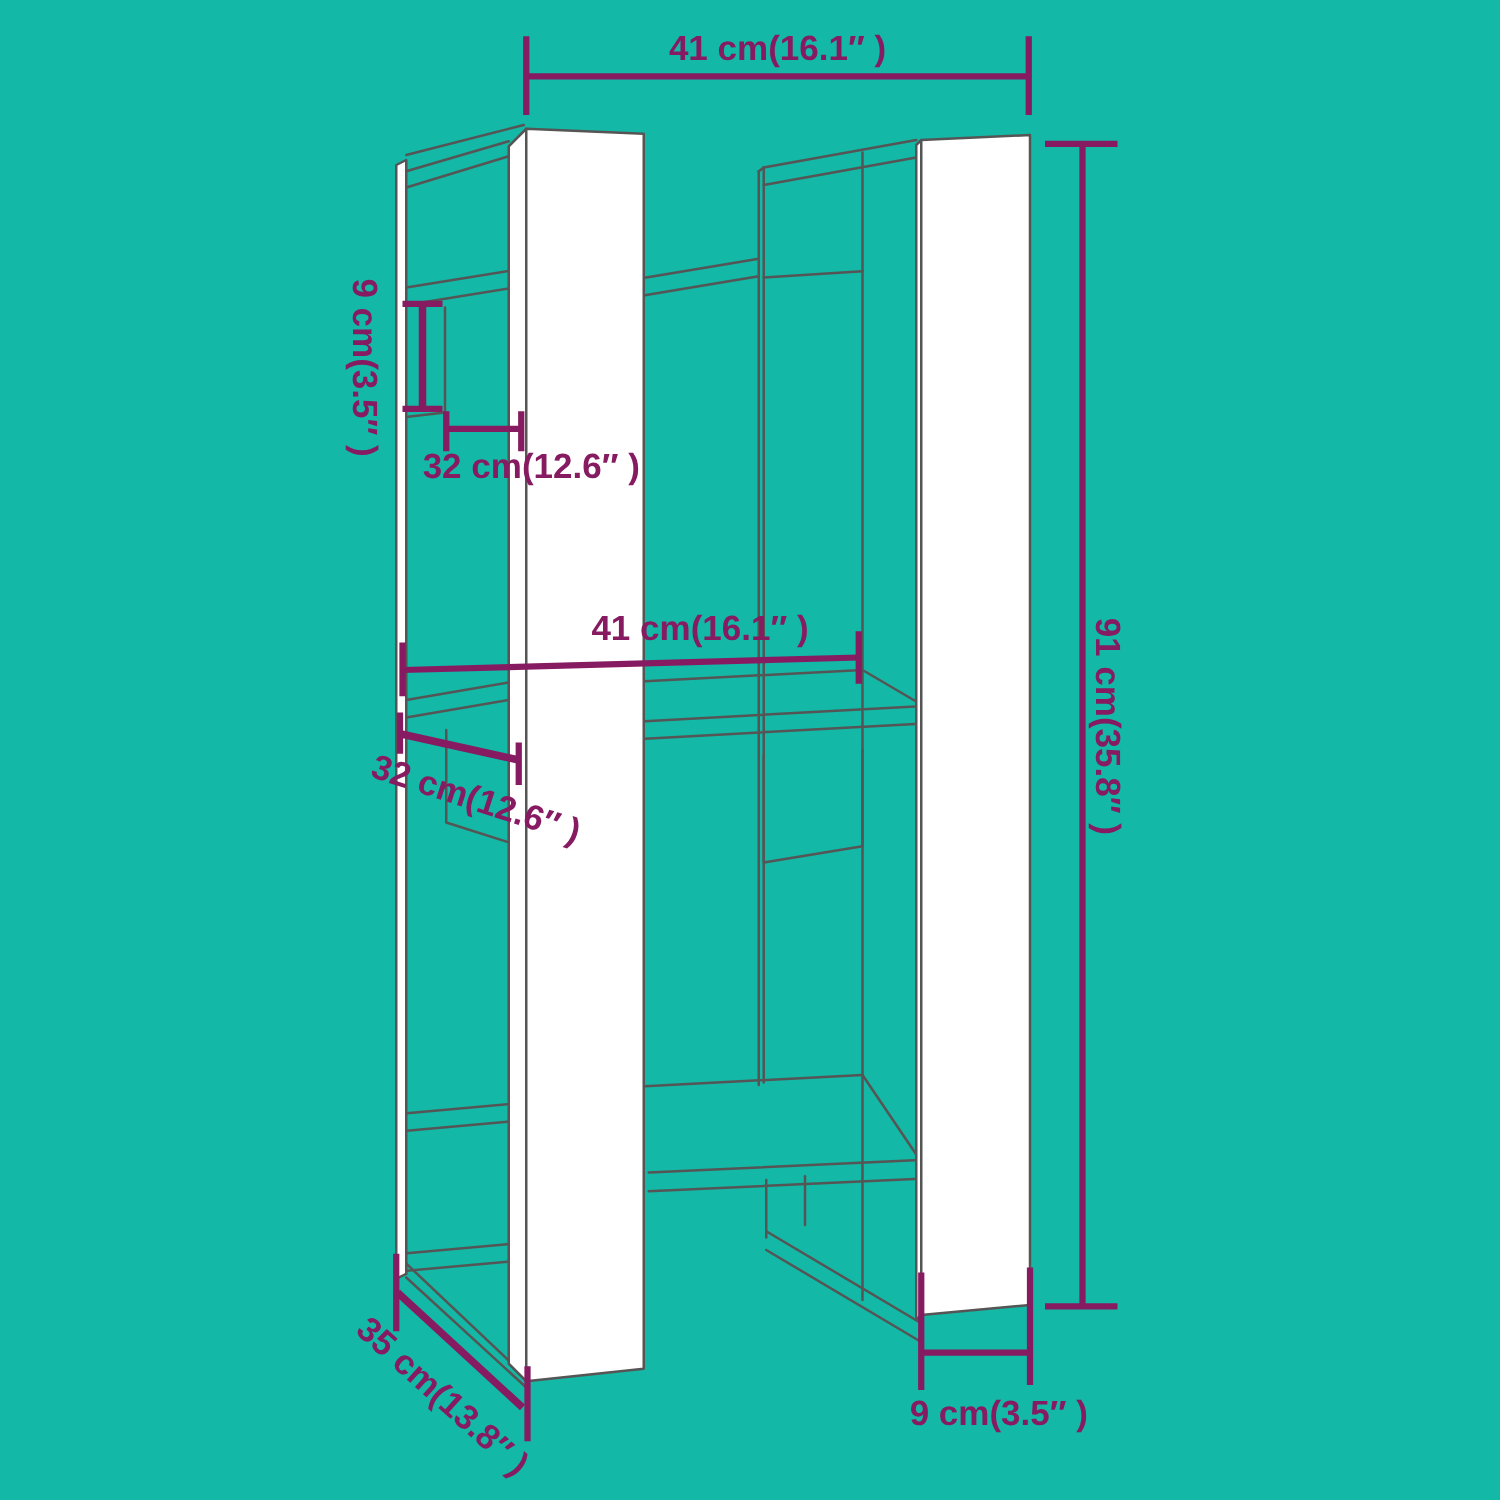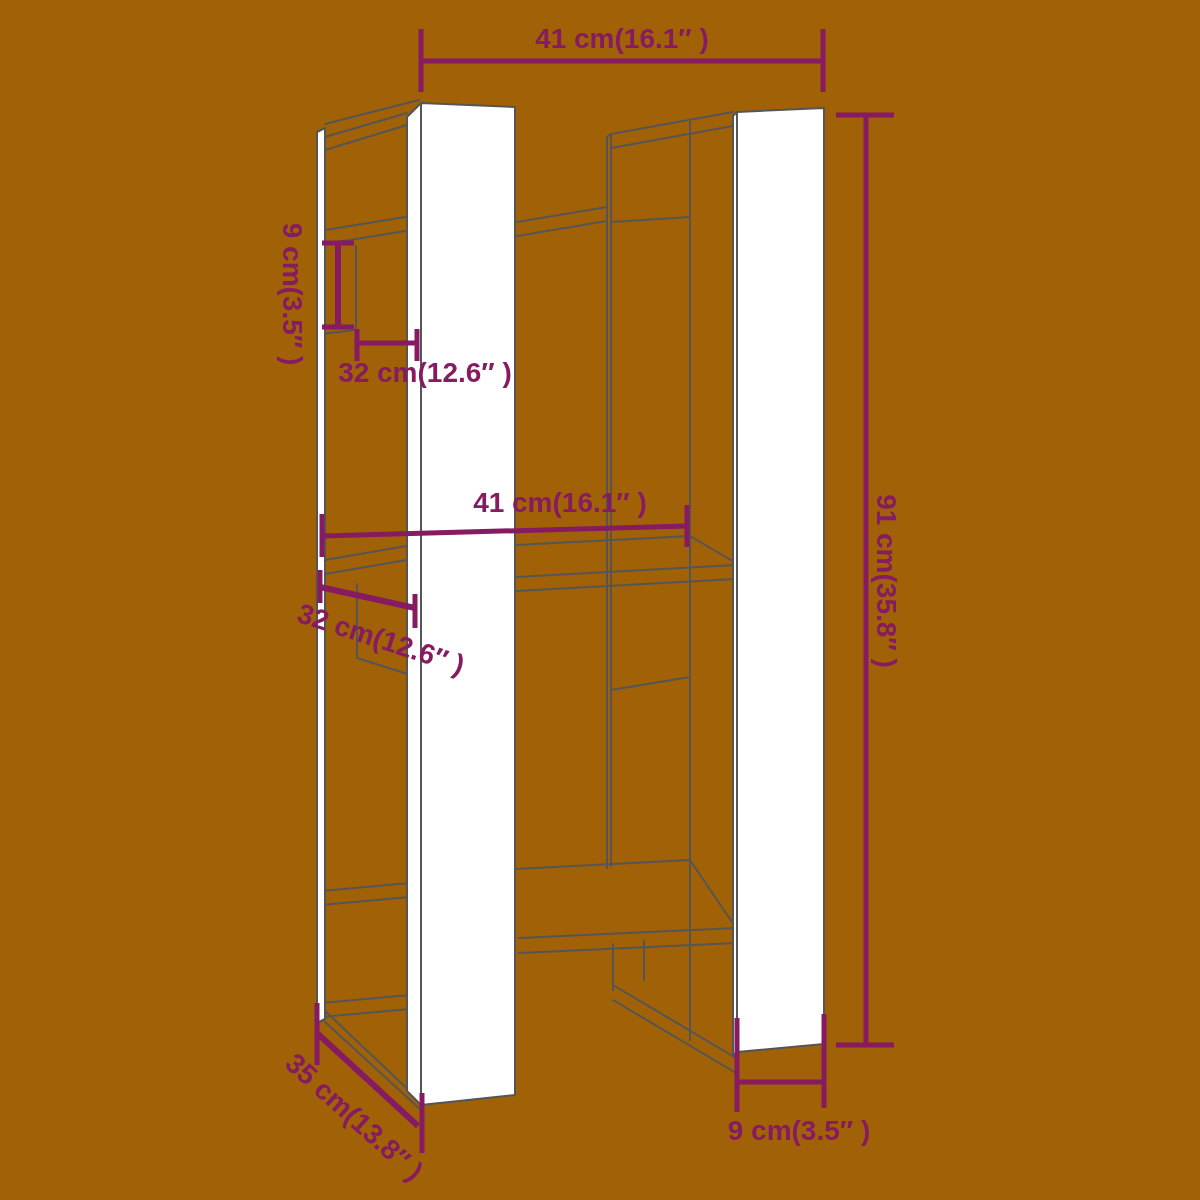--- a/index.html
+++ b/index.html
@@ -1,16 +1,16 @@
 <!DOCTYPE html>
 <html><head>
 <meta charset="utf-8">
 <style>
   html,body{margin:0;padding:0;background:#ffffff;}
-  .stage{position:relative;width:1200px;height:1200px;background:#a16207;overflow:hidden;}
+  .stage{position:relative;width:1200px;height:1200px;background:#14b8a6;overflow:hidden;}
   svg{display:block;}
   .outline{stroke:#555555;stroke-width:2;fill:none;stroke-linecap:round;stroke-linejoin:round;}
   .panel{stroke:#555555;stroke-width:2;fill:#ffffff;stroke-linejoin:round;}
   .dim{stroke:#871b61;stroke-width:5;fill:none;stroke-linecap:butt;}
   .dim-thick{stroke:#871b61;stroke-width:6;fill:none;stroke-linecap:butt;}
   .dim-label{font-family:"Liberation Sans","DejaVu Sans",sans-serif;font-weight:bold;
              font-size:28px;fill:#871b61;}
 </style>
 </head>
 <body>

